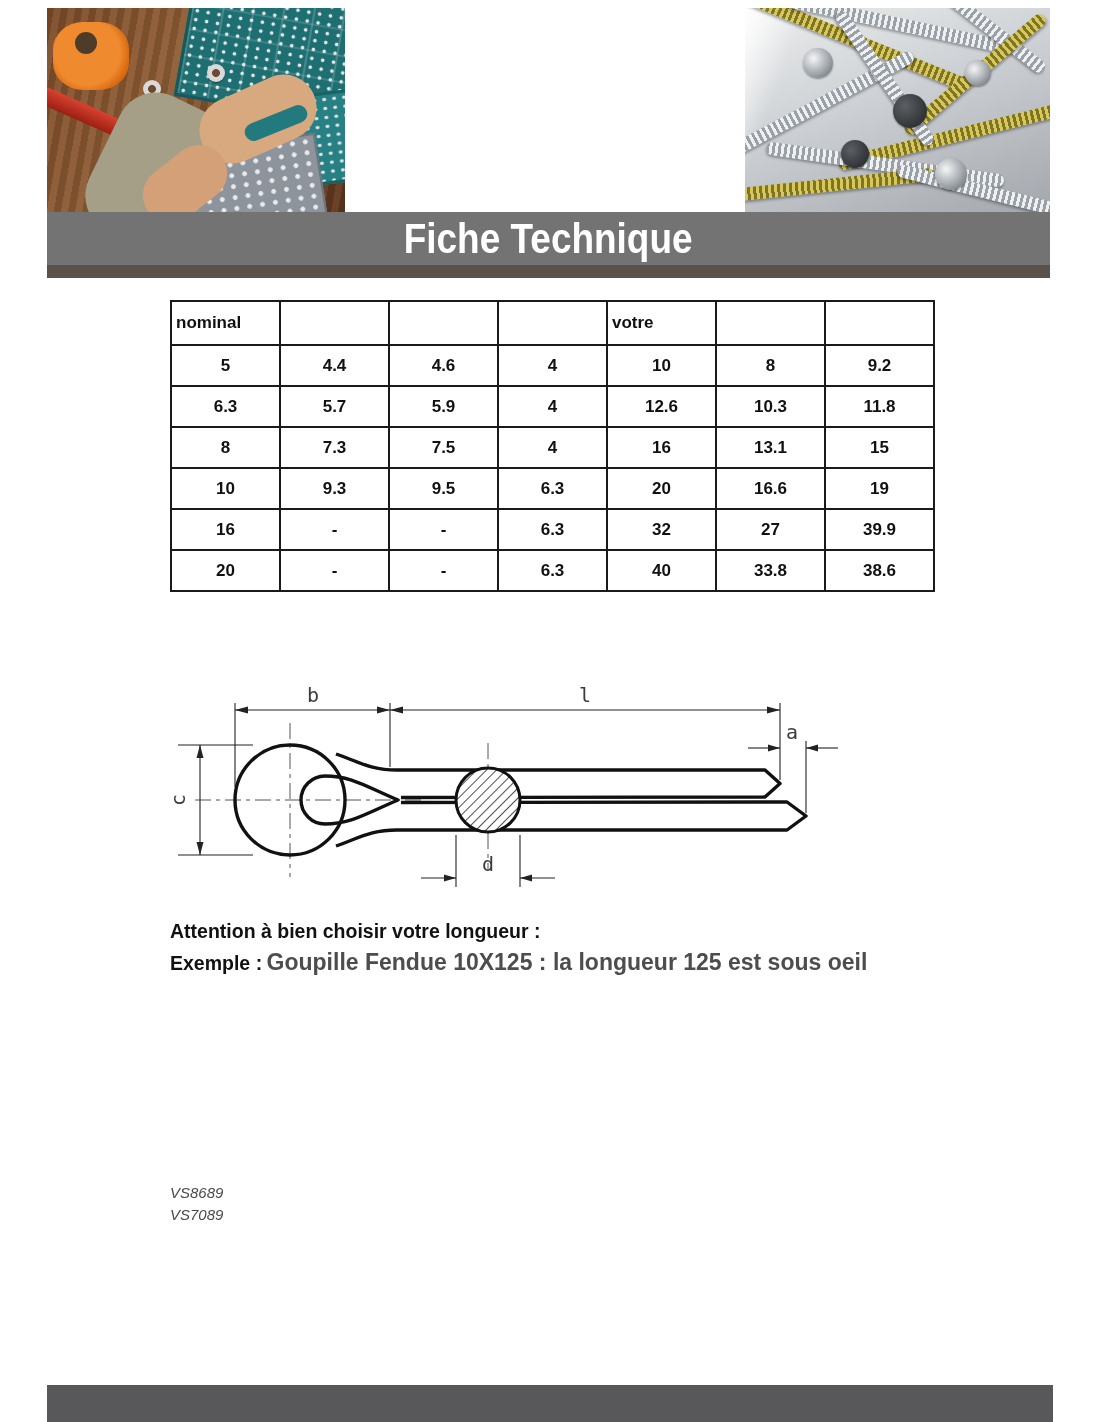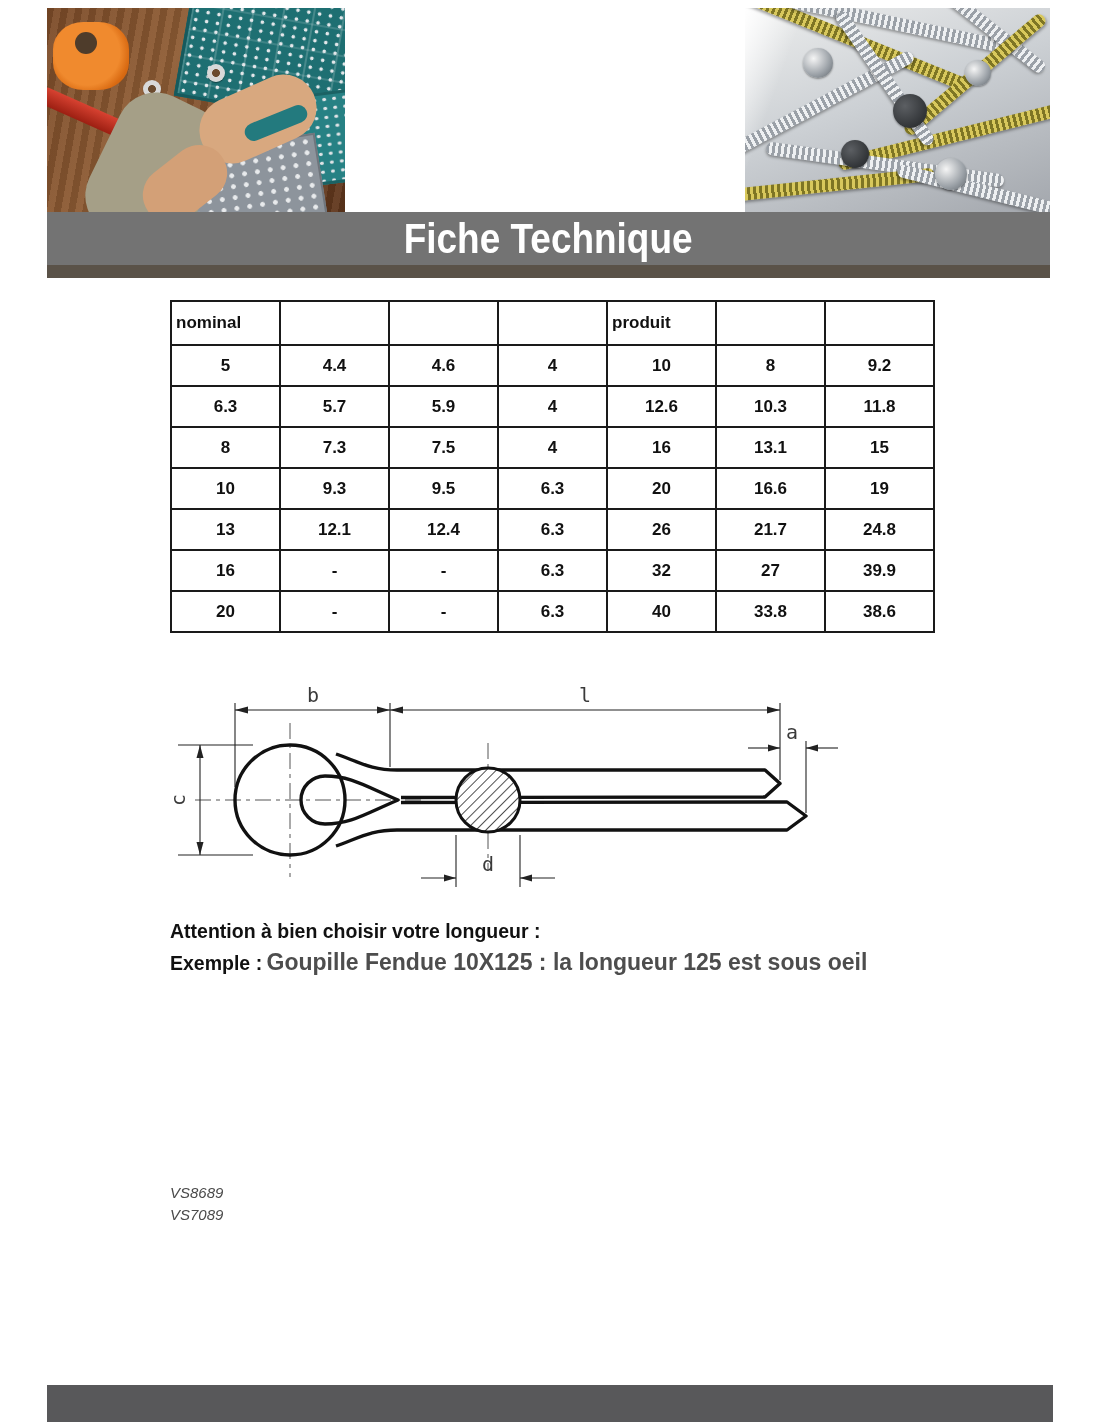--- a/index.html
+++ b/index.html
@@ -142,21 +142,21 @@
 </div>
 <div class="abs banner-strip"></div>
 
 <table class="dim-table">
   <tbody>
       <tr class="hdr">
     <th class="left">nominal</th>
     <th></th>
     <th></th>
     <th></th>
-    <th class="left">produit</th>
+    <th class="left">votre</th>
     <th></th>
     <th></th>
   </tr>
   <tr>
     <td>5</td>
     <td>4.4</td>
     <td>4.6</td>
     <td>4</td>
     <td>10</td>
     <td>8</td>
@@ -181,29 +181,20 @@
     <td>15</td>
   </tr>
   <tr>
     <td>10</td>
     <td>9.3</td>
     <td>9.5</td>
     <td>6.3</td>
     <td>20</td>
     <td>16.6</td>
     <td>19</td>
-  </tr>
-  <tr>
-    <td>13</td>
-    <td>12.1</td>
-    <td>12.4</td>
-    <td>6.3</td>
-    <td>26</td>
-    <td>21.7</td>
-    <td>24.8</td>
   </tr>
   <tr>
     <td>16</td>
     <td>-</td>
     <td>-</td>
     <td>6.3</td>
     <td>32</td>
     <td>27</td>
     <td>39.9</td>
   </tr>

